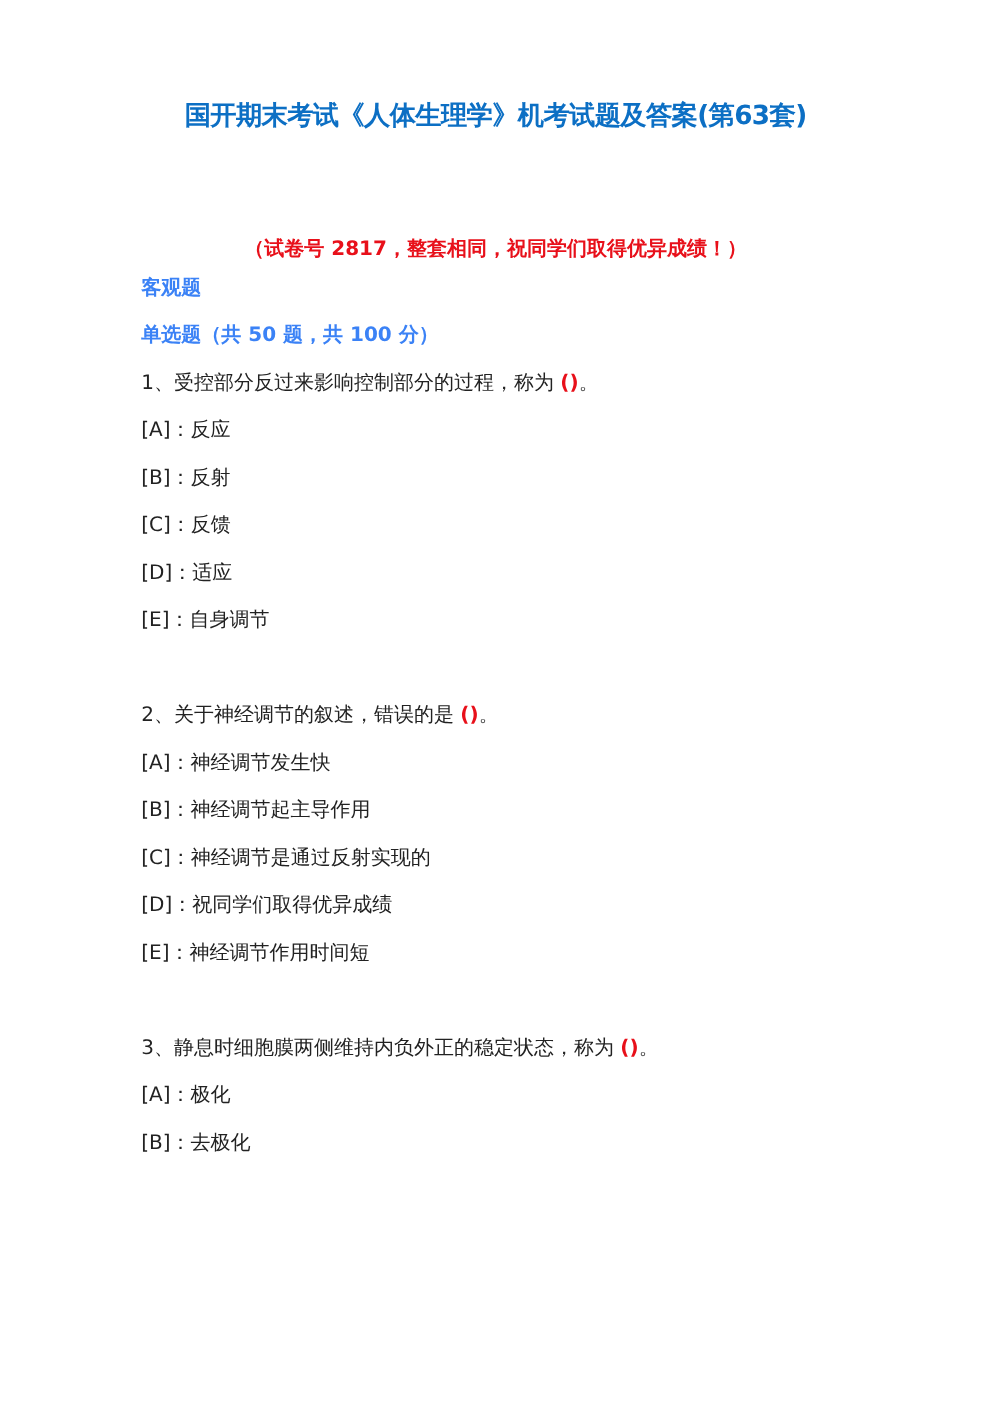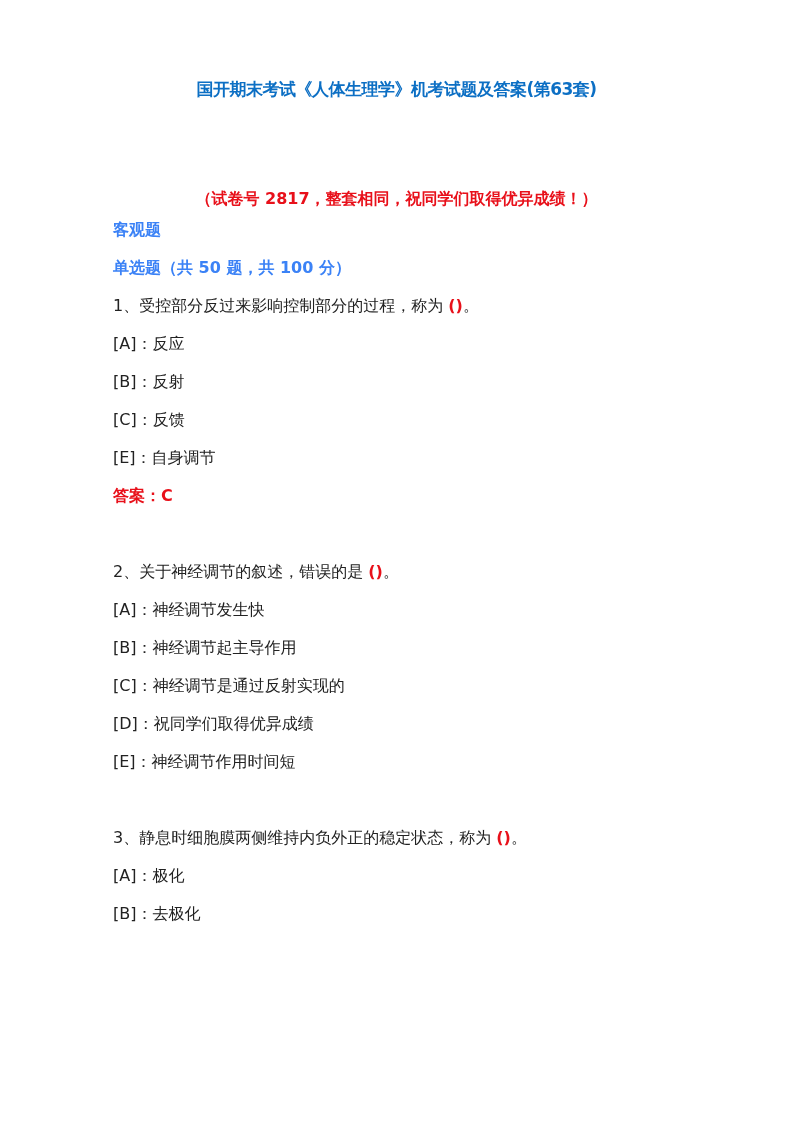--- a/index.html
+++ b/index.html
@@ -1,19 +1,19 @@
 <!DOCTYPE html>
 <html><head>
   <meta charset="utf-8">
   <style>
     html, body { margin: 0; padding: 0; background: #ffffff; }
     body { width: 793px; height: 1122px; position: relative; overflow: hidden;
            font-family: "DejaVu Sans", "Liberation Sans", sans-serif; color: #222; }
     .title { position: absolute; top: 78px; left: 0; width: 793px; text-align: center;
-             font-size: 17px; font-weight: bold; color: #0c6fc4; letter-spacing: -0.5px; }
+             font-size: 21px; font-weight: bold; color: #0c6fc4; letter-spacing: -0.5px; }
     .subtitle { position: absolute; top: 145px; left: 0; width: 793px; text-align: center;
                 font-size: 16px; font-weight: bold; color: #e8101a; margin-top: 44px; }
     .content { position: absolute; left: 113px; top: 218px; width: 600px; }
     .line { font-size: 16px; height: 38px; line-height: 24px; white-space: nowrap; }
     .bold { font-weight: bold; color: #3b82f6; }
     .answer { font-weight: bold; color: #e8101a; }
     .paren { color: #e8101a; font-weight: bold; }
     .gap { height: 38px; }
   </style>
 </head>
@@ -24,22 +24,22 @@
 
 <div class="content">
   <div class="line bold">客观题</div>
   <div class="line bold">单选题（共 50 题，共 100 分）</div>
 
   <div>
     <div class="line"><span>1、受控部分反过来影响控制部分的过程，称为</span> <span class="paren">()</span><span>。</span></div>
     <div class="line"><span>[A]：</span><span>反应</span></div>
     <div class="line"><span>[B]：</span><span>反射</span></div>
     <div class="line"><span>[C]：</span><span>反馈</span></div>
+    <div class="line"><span>[D]：</span><span>适应</span></div>
     <div class="line"><span>[E]：</span><span>自身调节</span></div>
-    <div class="line answer">答案：C</div>
   </div>
   <div class="gap"></div>
 
   <div>
     <div class="line"><span>2、关于神经调节的叙述，错误的是</span> <span class="paren">()</span><span>。</span></div>
     <div class="line"><span>[A]：</span><span>神经调节发生快</span></div>
     <div class="line"><span>[B]：</span><span>神经调节起主导作用</span></div>
     <div class="line"><span>[C]：</span><span>神经调节是通过反射实现的</span></div>
     <div class="line"><span>[D]：</span><span>祝同学们取得优异成绩</span></div>
     <div class="line"><span>[E]：</span><span>神经调节作用时间短</span></div>

